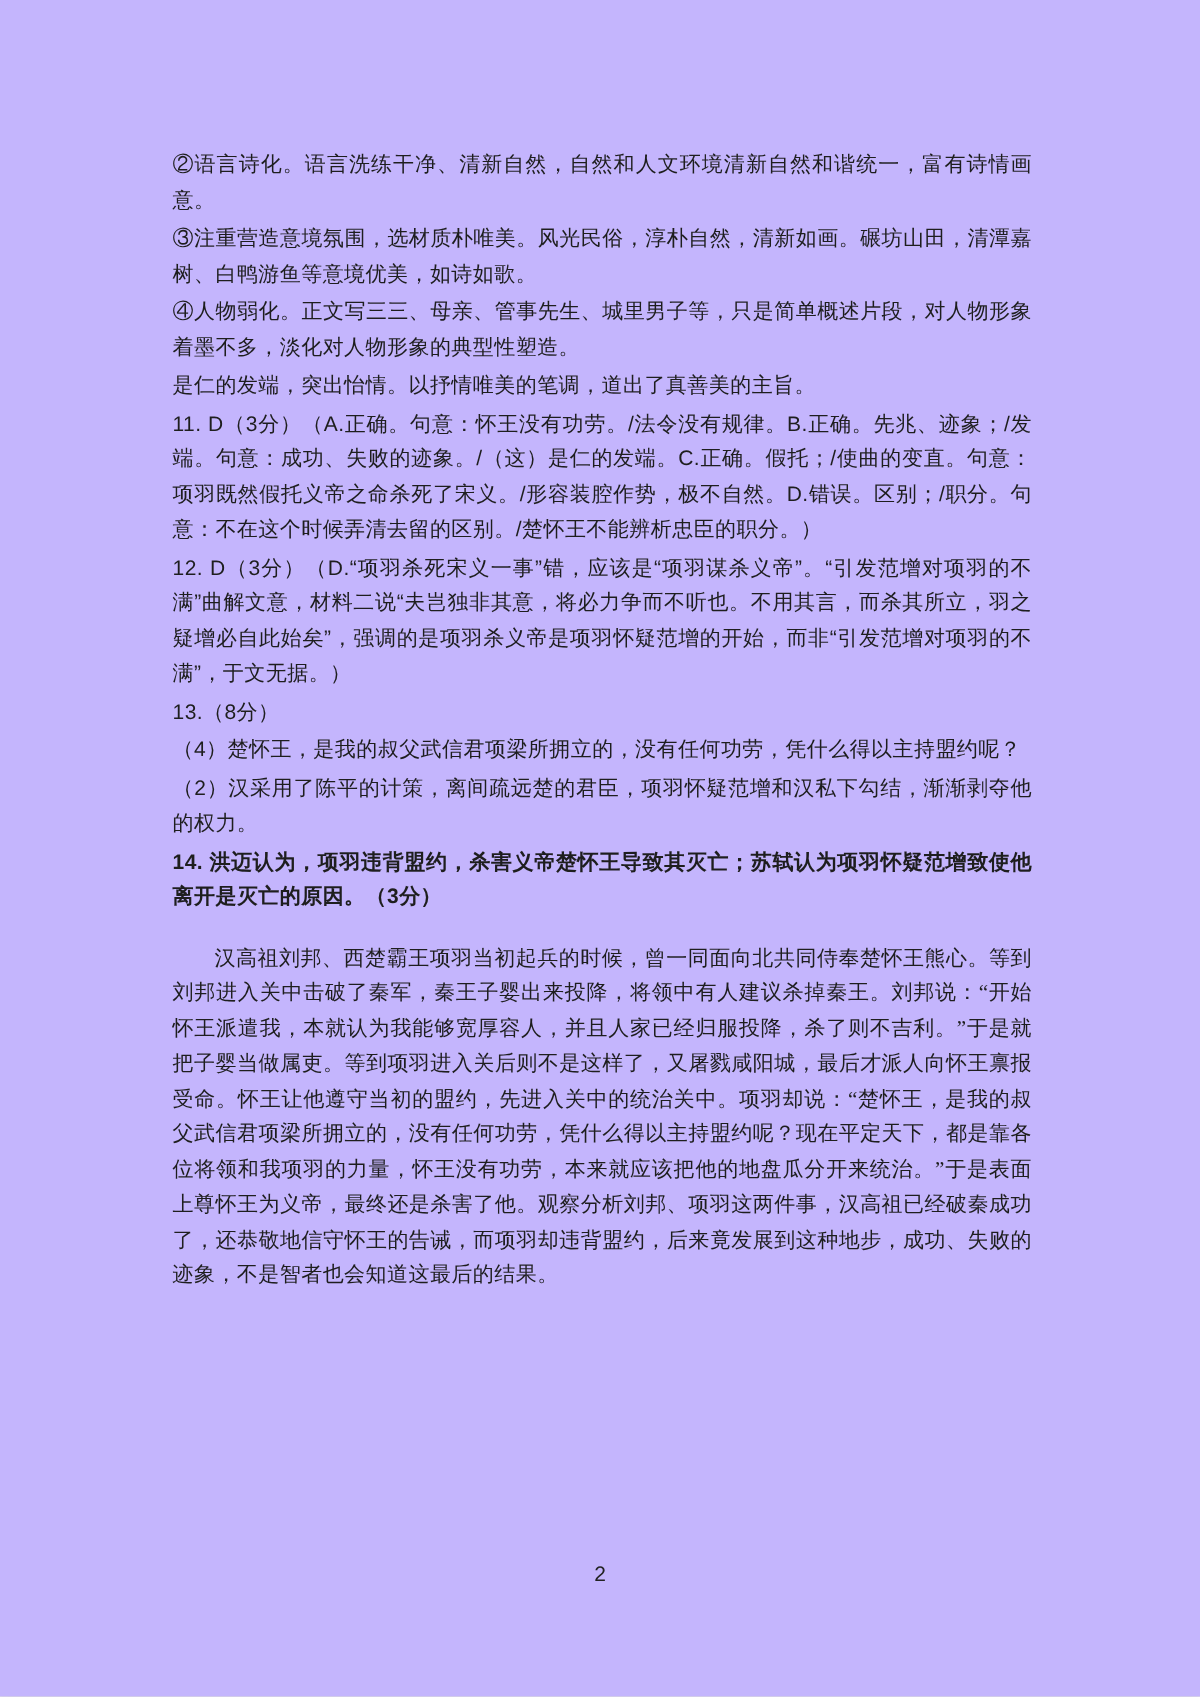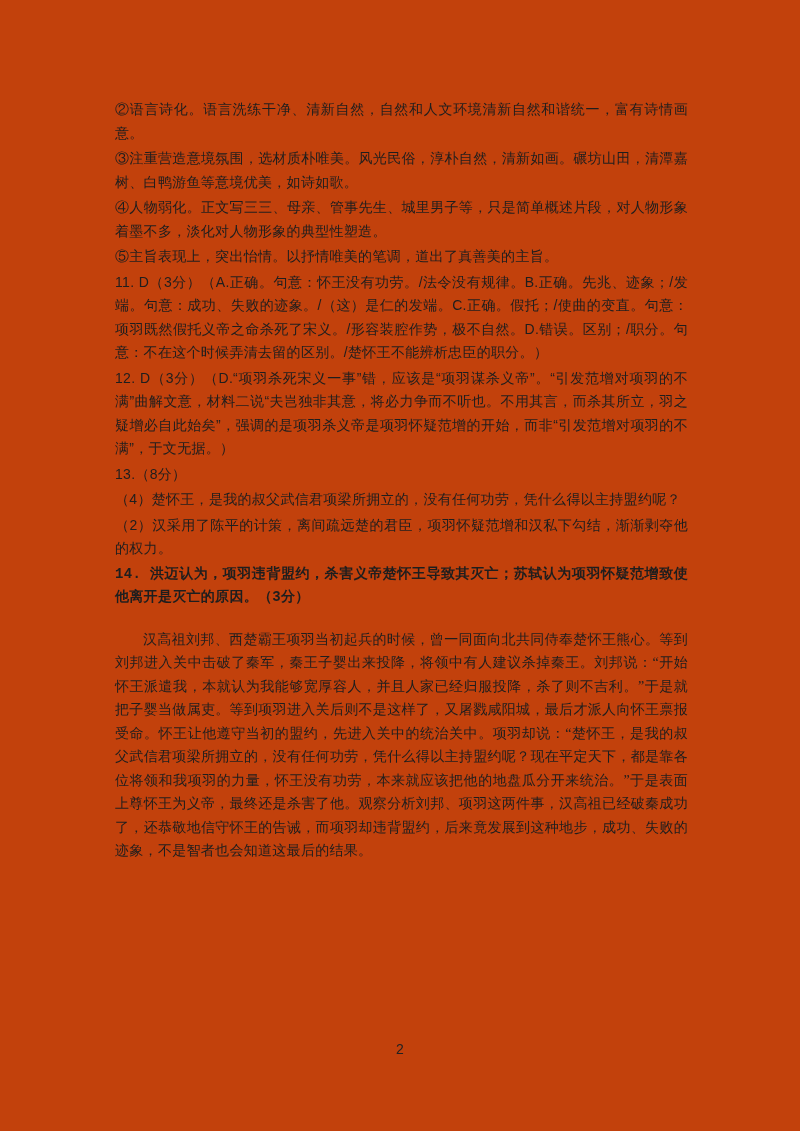--- a/index.html
+++ b/index.html
@@ -5,38 +5,37 @@
   html, body {
     margin: 0;
     padding: 0;
     background: #e9e9e7;
   }
   .page {
     position: relative;
     width: 800px;
     height: 1131px;
     margin: 0 auto;
-    background: #c2410c;
+    background: #c4b5fd;
     box-sizing: border-box;
     padding: 98px 112px 0 115px;
     color: #1e1e1e;
     font-family: "Liberation Sans", sans-serif;
     box-shadow: 0 0 6px rgba(0,0,0,0.15);
     overflow: hidden;
   }
   .doc p {
     margin: 0 0 2px 0;
     font-size: 14px;
     line-height: 23.5px;
     text-align: justify;
     letter-spacing: 0.3px;
   }
   .doc p.b {
     font-weight: bold;
-    font-family: Liberation Mono, monospace;
   }
   .doc p.kai {
     font-family: "Liberation Serif", serif;
     text-indent: 2em;
     margin-top: 18px;
   }
   .pagenum {
     position: absolute;
     left: 0;
     right: 0;
@@ -48,21 +47,21 @@
   }
 </style>
 </head>
 <body>
 
 <div class="page">
   <div class="doc">
     <p>②语言诗化。语言洗练干净、清新自然，自然和人文环境清新自然和谐统一，富有诗情画意。</p>
     <p>③注重营造意境氛围，选材质朴唯美。风光民俗，淳朴自然，清新如画。碾坊山田，清潭嘉树、白鸭游鱼等意境优美，如诗如歌。</p>
     <p>④人物弱化。正文写三三、母亲、管事先生、城里男子等，只是简单概述片段，对人物形象着墨不多，淡化对人物形象的典型性塑造。</p>
-    <p>⑤主旨表现上，突出怡情。以抒情唯美的笔调，道出了真善美的主旨。</p>
+    <p>是仁的发端，突出怡情。以抒情唯美的笔调，道出了真善美的主旨。</p>
     <p>11. D（3分）（A.正确。句意：怀王没有功劳。/法令没有规律。B.正确。先兆、迹象；/发端。句意：成功、失败的迹象。/（这）是仁的发端。C.正确。假托；/使曲的变直。句意：项羽既然假托义帝之命杀死了宋义。/形容装腔作势，极不自然。D.错误。区别；/职分。句意：不在这个时候弄清去留的区别。/楚怀王不能辨析忠臣的职分。）</p>
     <p>12. D（3分）（D.“项羽杀死宋义一事”错，应该是“项羽谋杀义帝”。“引发范增对项羽的不满”曲解文意，材料二说“夫岂独非其意，将必力争而不听也。不用其言，而杀其所立，羽之疑增必自此始矣”，强调的是项羽杀义帝是项羽怀疑范增的开始，而非“引发范增对项羽的不满”，于文无据。）</p>
     <p>13.（8分）</p>
     <p>（4）楚怀王，是我的叔父武信君项梁所拥立的，没有任何功劳，凭什么得以主持盟约呢？</p>
     <p>（2）汉采用了陈平的计策，离间疏远楚的君臣，项羽怀疑范增和汉私下勾结，渐渐剥夺他的权力。</p>
     <p class="b">14. 洪迈认为，项羽违背盟约，杀害义帝楚怀王导致其灭亡；苏轼认为项羽怀疑范增致使他离开是灭亡的原因。（3分）</p>
     <p class="kai">汉高祖刘邦、西楚霸王项羽当初起兵的时候，曾一同面向北共同侍奉楚怀王熊心。等到刘邦进入关中击破了秦军，秦王子婴出来投降，将领中有人建议杀掉秦王。刘邦说：“开始怀王派遣我，本就认为我能够宽厚容人，并且人家已经归服投降，杀了则不吉利。”于是就把子婴当做属吏。等到项羽进入关后则不是这样了，又屠戮咸阳城，最后才派人向怀王禀报受命。怀王让他遵守当初的盟约，先进入关中的统治关中。项羽却说：“楚怀王，是我的叔父武信君项梁所拥立的，没有任何功劳，凭什么得以主持盟约呢？现在平定天下，都是靠各位将领和我项羽的力量，怀王没有功劳，本来就应该把他的地盘瓜分开来统治。”于是表面上尊怀王为义帝，最终还是杀害了他。观察分析刘邦、项羽这两件事，汉高祖已经破秦成功了，还恭敬地信守怀王的告诫，而项羽却违背盟约，后来竟发展到这种地步，成功、失败的迹象，不是智者也会知道这最后的结果。</p>
   </div>
   <div class="pagenum">2</div>
 </div>

